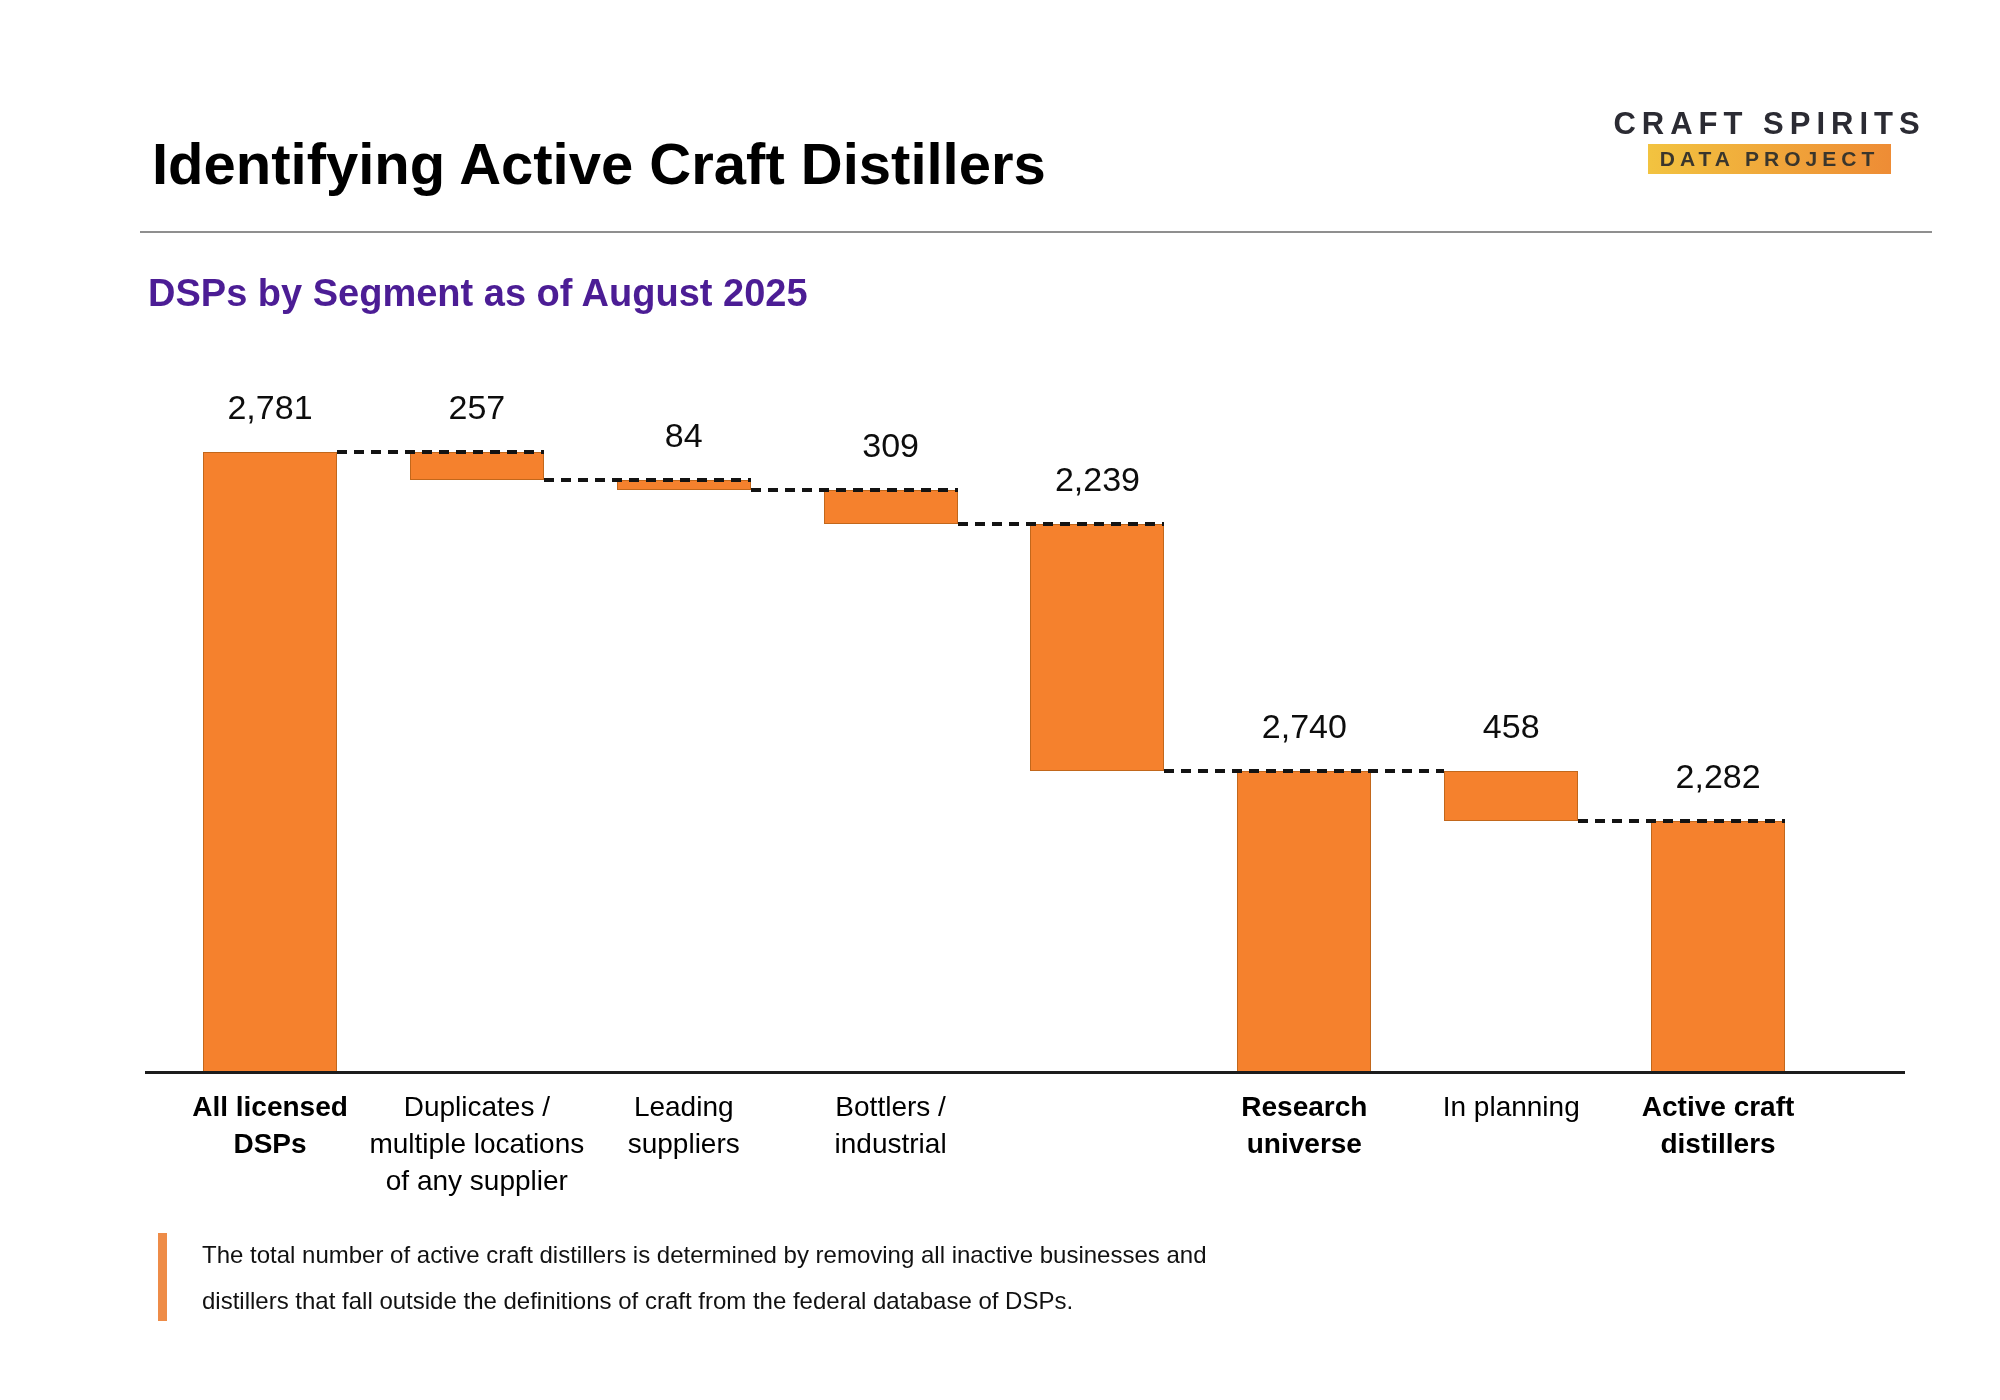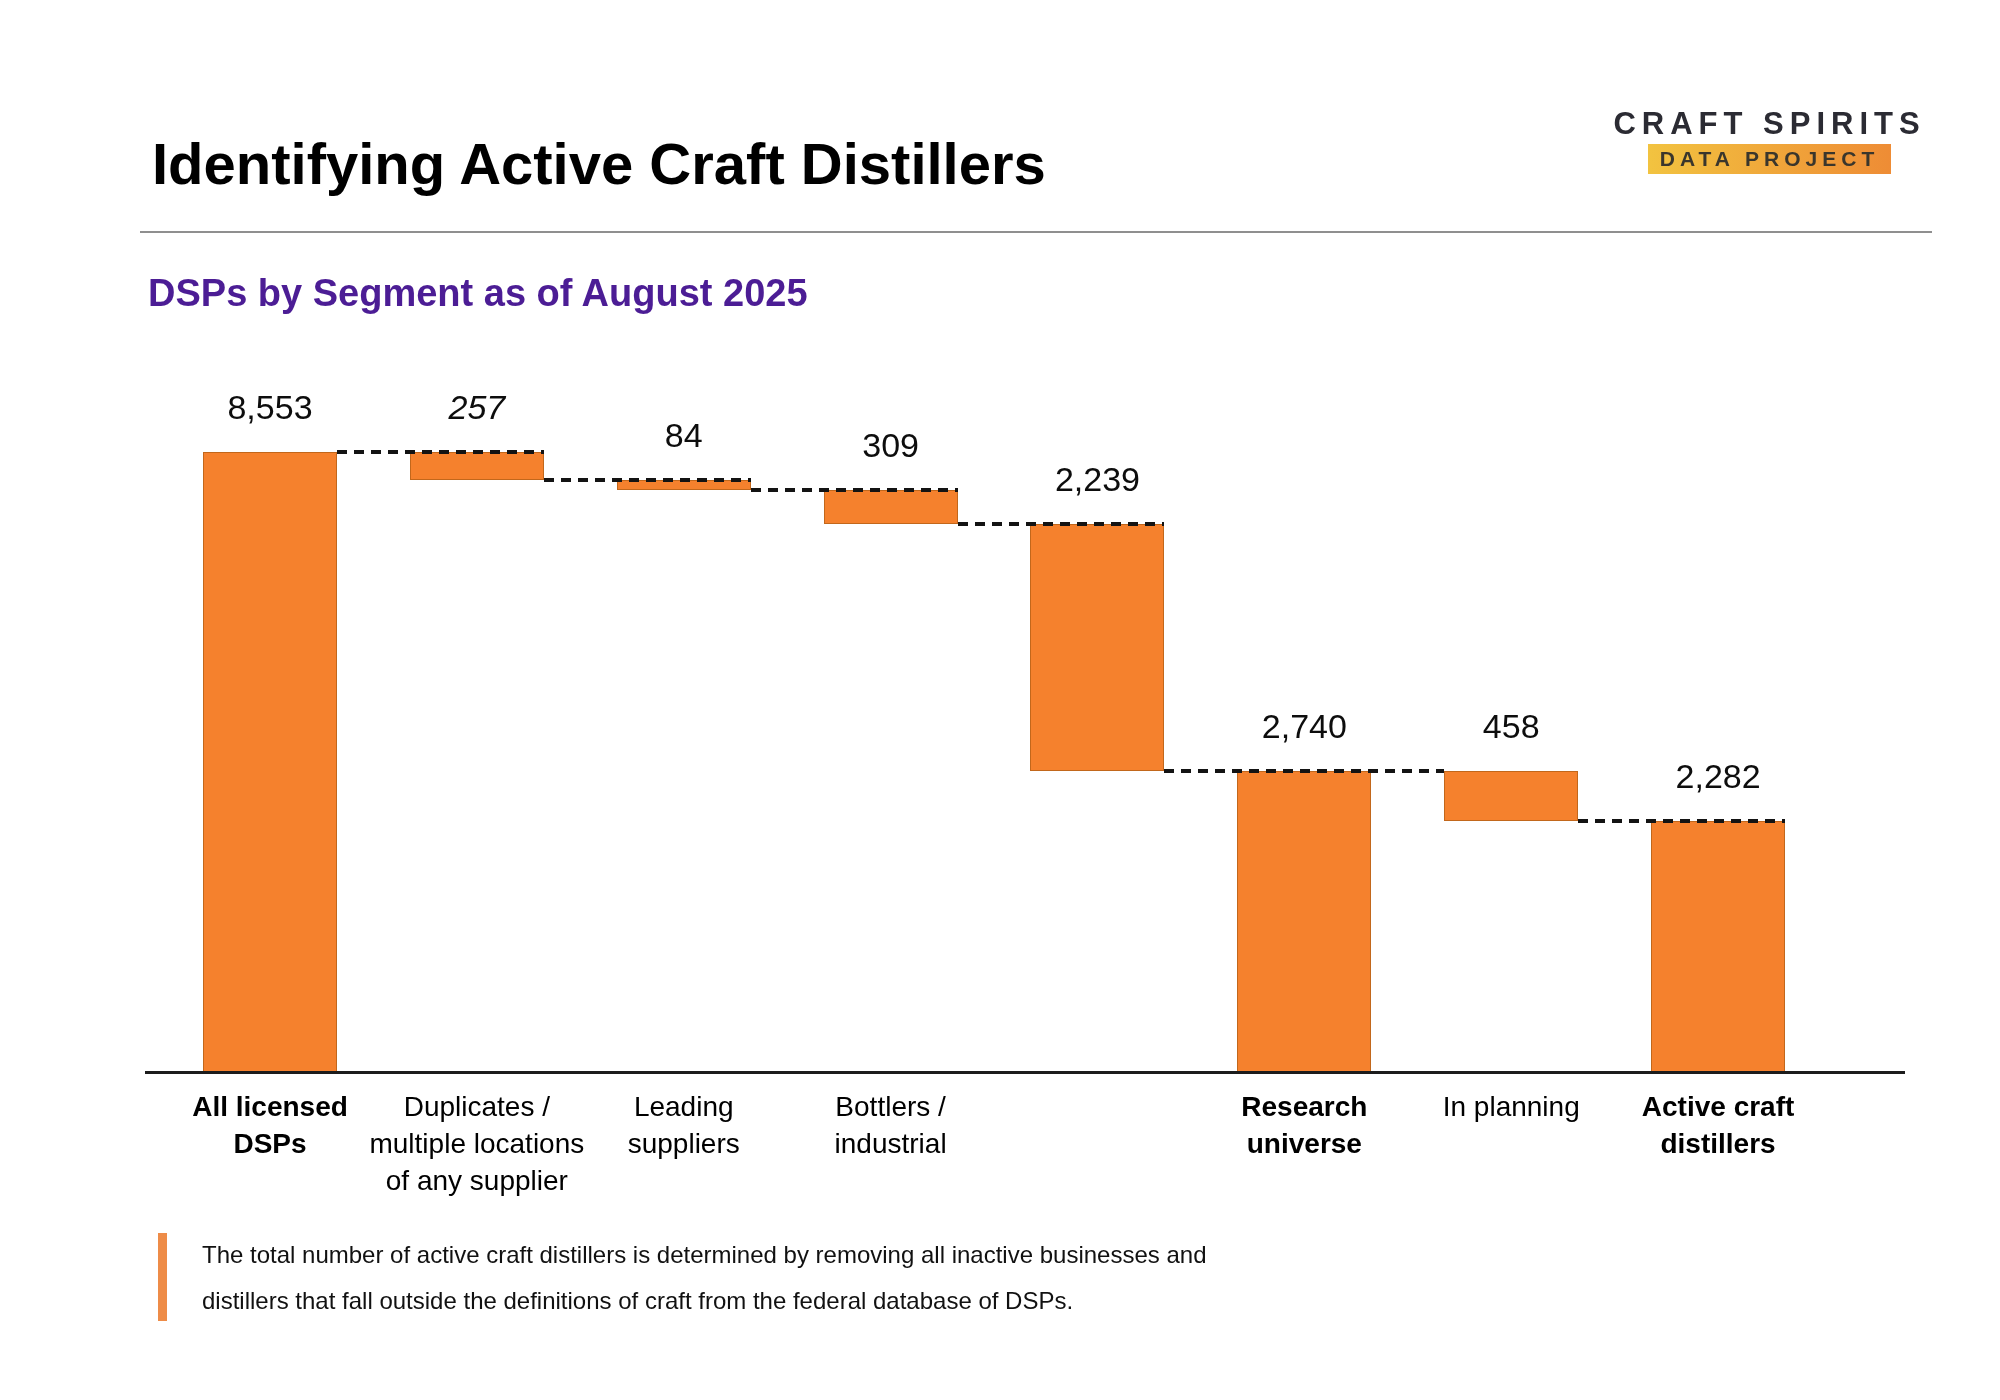--- a/index.html
+++ b/index.html
@@ -102,22 +102,22 @@
       <div class="bar" style="left: 885.48px; top: 153.709px; width: 134px; height: 247.01px;"></div>
       <div class="bar" style="left: 1092.35px; top: 400.719px; width: 134px; height: 302.281px;"></div>
       <div class="bar" style="left: 1299.22px; top: 400.719px; width: 134px; height: 50.5273px;"></div>
       <div class="bar" style="left: 1506.09px; top: 451.246px; width: 134px; height: 251.754px;"></div>
       <div class="connector" style="left: 192px; width: 206.87px; top: 80px;"></div>
       <div class="connector" style="left: 398.87px; width: 206.87px; top: 108.353px;"></div>
       <div class="connector" style="left: 605.74px; width: 206.87px; top: 117.62px;"></div>
       <div class="connector" style="left: 812.61px; width: 206.87px; top: 151.709px;"></div>
       <div class="connector" style="left: 1019.48px; width: 279.74px; top: 398.719px;"></div>
       <div class="connector" style="left: 1433.22px; width: 206.87px; top: 449.246px;"></div>
-      <div class="val-label" style="left: 15px; top: 18px;">8,553</div>
-      <div class="val-label" style="left: 221.87px; top: 18px; font-style: italic;">257</div>
+      <div class="val-label" style="left: 15px; top: 18px;">2,781</div>
+      <div class="val-label" style="left: 221.87px; top: 18px;">257</div>
       <div class="val-label" style="left: 428.74px; top: 46.3526px;">84</div>
       <div class="val-label" style="left: 635.61px; top: 55.6196px;">309</div>
       <div class="val-label" style="left: 842.48px; top: 89.709px;">2,239</div>
       <div class="val-label" style="left: 1049.35px; top: 336.719px;">2,740</div>
       <div class="val-label" style="left: 1256.22px; top: 336.719px;">458</div>
       <div class="val-label" style="left: 1463.09px; top: 387.246px;">2,282</div>
       <div class="axis-line"></div>
       <div class="cat-label bold" style="left: -5px;">
         <div class="cat-line">All licensed</div>
         <div class="cat-line">DSPs</div>

